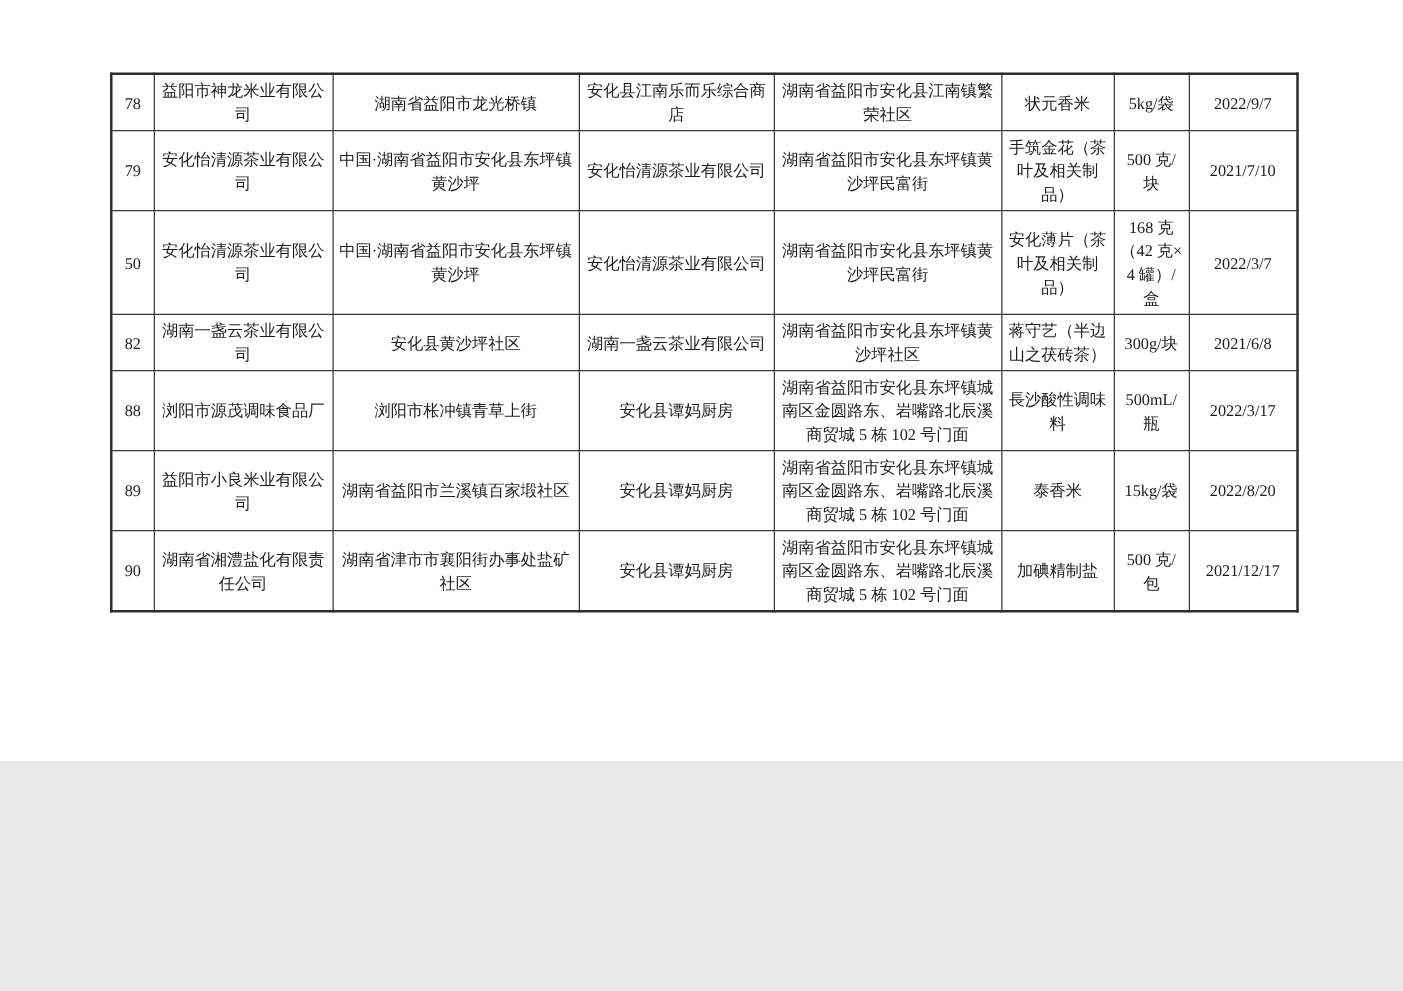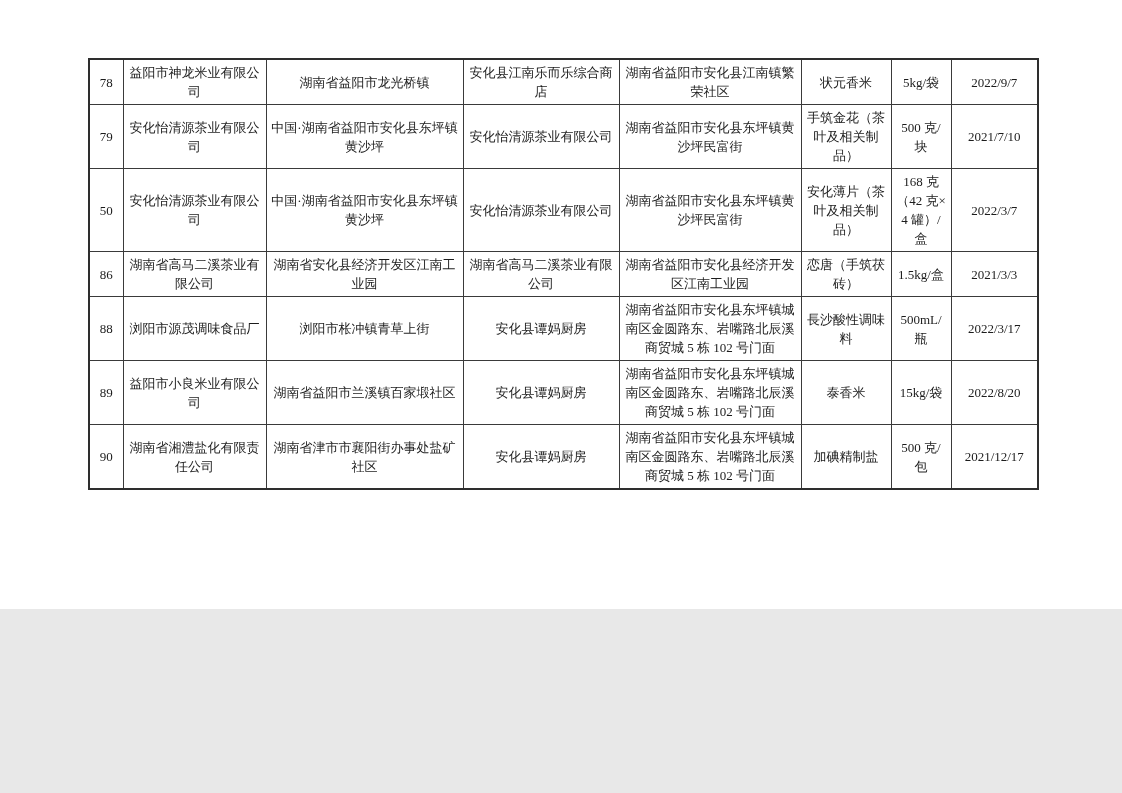--- a/index.html
+++ b/index.html
@@ -83,28 +83,28 @@
       <td>50</td>
       <td>安化怡清源茶业有限公司</td>
       <td>中国·湖南省益阳市安化县东坪镇黄沙坪</td>
       <td>安化怡清源茶业有限公司</td>
       <td>湖南省益阳市安化县东坪镇黄沙坪民富街</td>
       <td>安化薄片（茶叶及相关制品）</td>
       <td>168 克（42 克×4 罐）/盒</td>
       <td>2022/3/7</td>
     </tr>
         <tr>
-      <td>86</td>
-      <td>湖南省高马二溪茶业有限公司</td>
-      <td>湖南省安化县经济开发区江南工业园</td>
-      <td>湖南省高马二溪茶业有限公司</td>
-      <td>湖南省益阳市安化县经济开发区江南工业园</td>
-      <td>恋唐（手筑茯砖）</td>
-      <td>1.5kg/盒</td>
-      <td>2021/3/3</td>
+      <td>82</td>
+      <td>湖南一盏云茶业有限公司</td>
+      <td>安化县黄沙坪社区</td>
+      <td>湖南一盏云茶业有限公司</td>
+      <td>湖南省益阳市安化县东坪镇黄沙坪社区</td>
+      <td>蒋守艺（半边山之茯砖茶）</td>
+      <td>300g/块</td>
+      <td>2021/6/8</td>
     </tr>
         <tr>
       <td>88</td>
       <td>浏阳市源茂调味食品厂</td>
       <td>浏阳市枨冲镇青草上街</td>
       <td>安化县谭妈厨房</td>
       <td>湖南省益阳市安化县东坪镇城南区金圆路东、岩嘴路北辰溪商贸城 5 栋 102 号门面</td>
       <td>長沙酸性调味料</td>
       <td>500mL/瓶</td>
       <td>2022/3/17</td>

